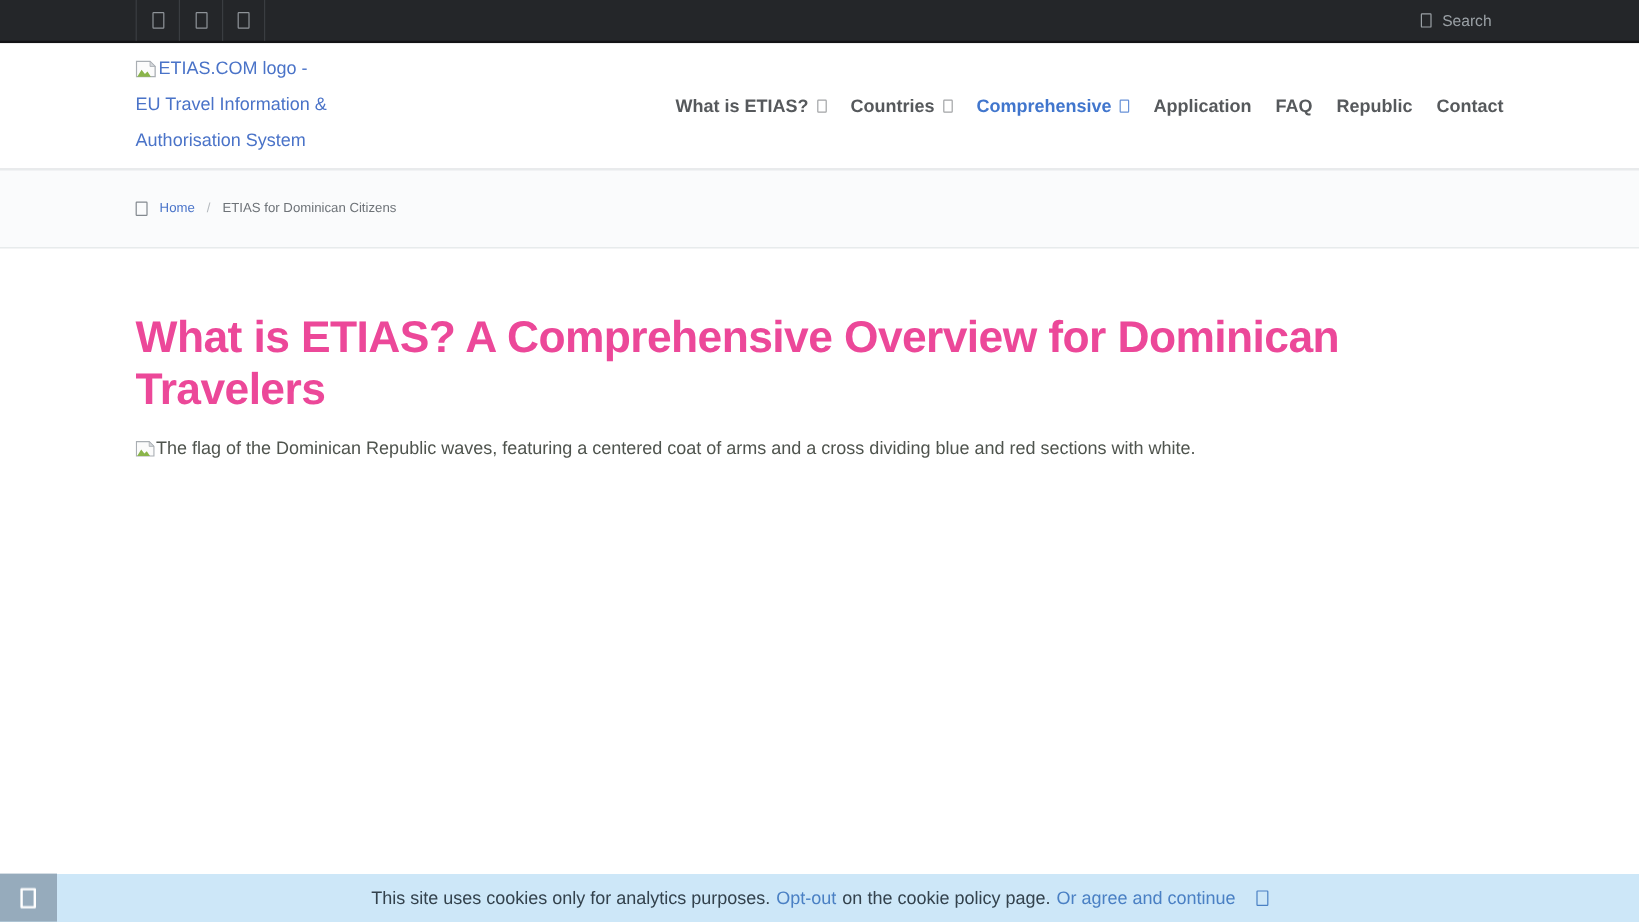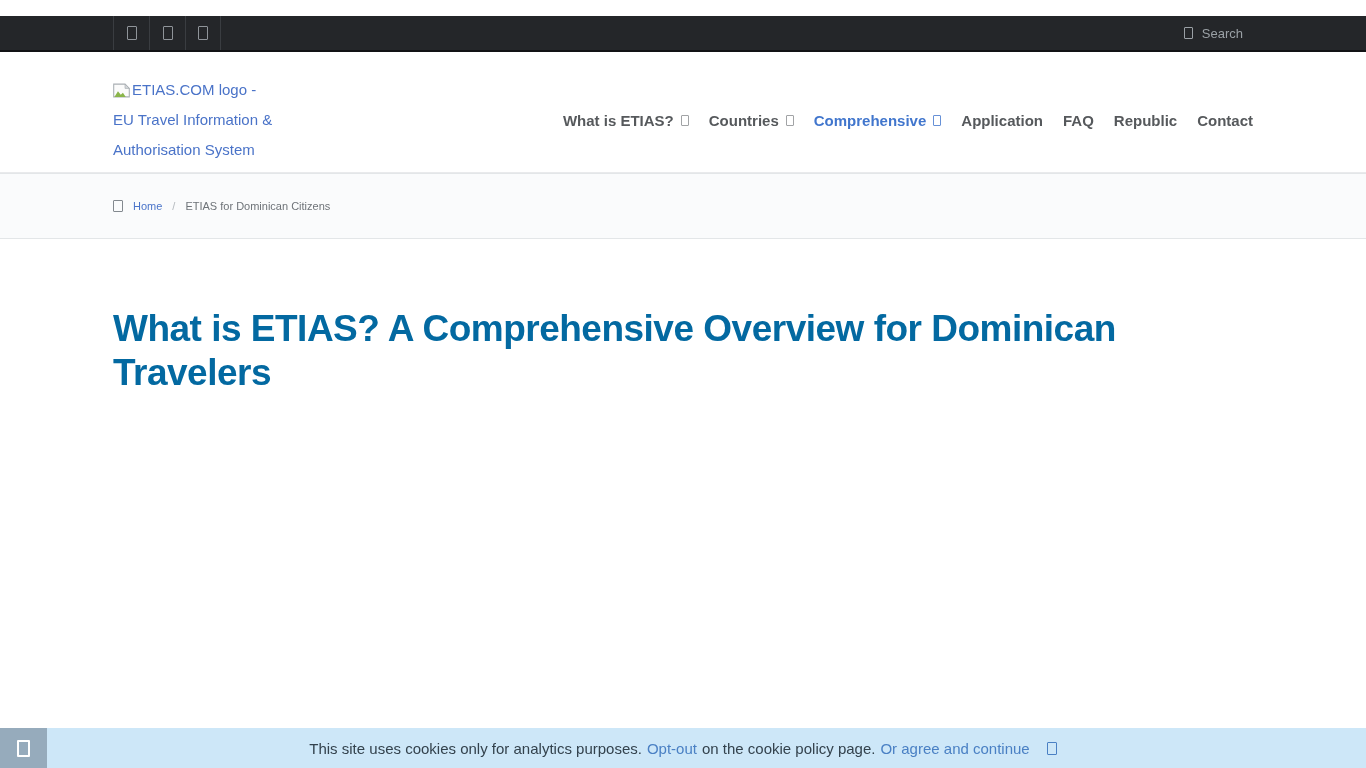--- a/index.html
+++ b/index.html
@@ -4,21 +4,21 @@
 <style>
   * { box-sizing: border-box; }
   html, body { margin: 0; padding: 0; }
   body {
     width: 1366px; height: 768px;
     background: #ffffff;
     font-family: "Liberation Sans", "DejaVu Sans", sans-serif;
     position: relative;
     overflow: hidden;
   }
-  .container { width: 1140px; margin: 16px auto; }
+  .container { width: 1140px; margin: 0 auto; }
 
   
   .topbar {
     height: 36px;
     background: #242629;
     border-bottom: 2px solid #121315;
   }
   .topbar-inner {
     display: flex; justify-content: space-between; align-items: stretch;
     height: 100%;
@@ -70,21 +70,21 @@
   .breadcrumb .tofu { width: 10px; height: 12px; color: #83898f; }
   .crumb-home { color: #4a74c9; text-decoration: none; cursor: pointer; }
   .crumb-sep { color: #b4b9be; }
   .crumb-current { color: #6e7378; }
 
   
   .main-area { padding-top: 52px; }
   .page-title {
     margin: 0; max-width: 1080px;
     font-size: 37px; line-height: 1.2; font-weight: 700;
-    letter-spacing: -0.5px; color: #0369a1;
+    letter-spacing: -0.5px; color: #ec4899;
   }
   .img-alt {
     margin: 16px 0 0 0;
     font-size: 15px; color: #4f544e; line-height: 20px;
   }
   .img-alt svg { vertical-align: -3px; margin-right: 1px; }
 
   
   .cookie-banner {
     position: fixed; left: 0; right: 0; bottom: 0; height: 40px;
@@ -171,20 +171,27 @@
     <span class="tofu"></span>
     <a class="crumb-home">Home</a>
     <span class="crumb-sep">/</span>
     <span class="crumb-current">ETIAS for Dominican Citizens</span>
   </div>
 </div>
 
 <main class="main-area">
   <div class="container">
     <h1 class="page-title">What is ETIAS? A Comprehensive Overview for Dominican Travelers</h1>
+    <p class="img-alt">
+      <svg width="16" height="14" viewBox="0 0 24 20">
+        <path d="M1 1 h16 l6 6 v12 h-22 z" fill="#fbfbfb" stroke="#a9aeb3" stroke-width="1.5"></path>
+        <path d="M17 1 l6 6 h-6 z" fill="#d6d9dc" stroke="#a9aeb3" stroke-width="1"></path>
+        <path d="M2 19 l5 -8 4 5 3 -3 4 6 z" fill="#8ab54a"></path>
+      </svg><span>The flag of the Dominican Republic waves, featuring a centered coat of arms and a cross dividing blue and red sections with white.</span>
+    </p>
   </div>
 </main>
 
 <div class="cookie-banner">
   <span>This site uses cookies only for analytics purposes.</span>
   <a>Opt-out</a>
   <span>on the cookie policy page.</span>
   <a class="agree-link">
     <span>Or agree and continue</span>
     <span class="tofu"></span>

